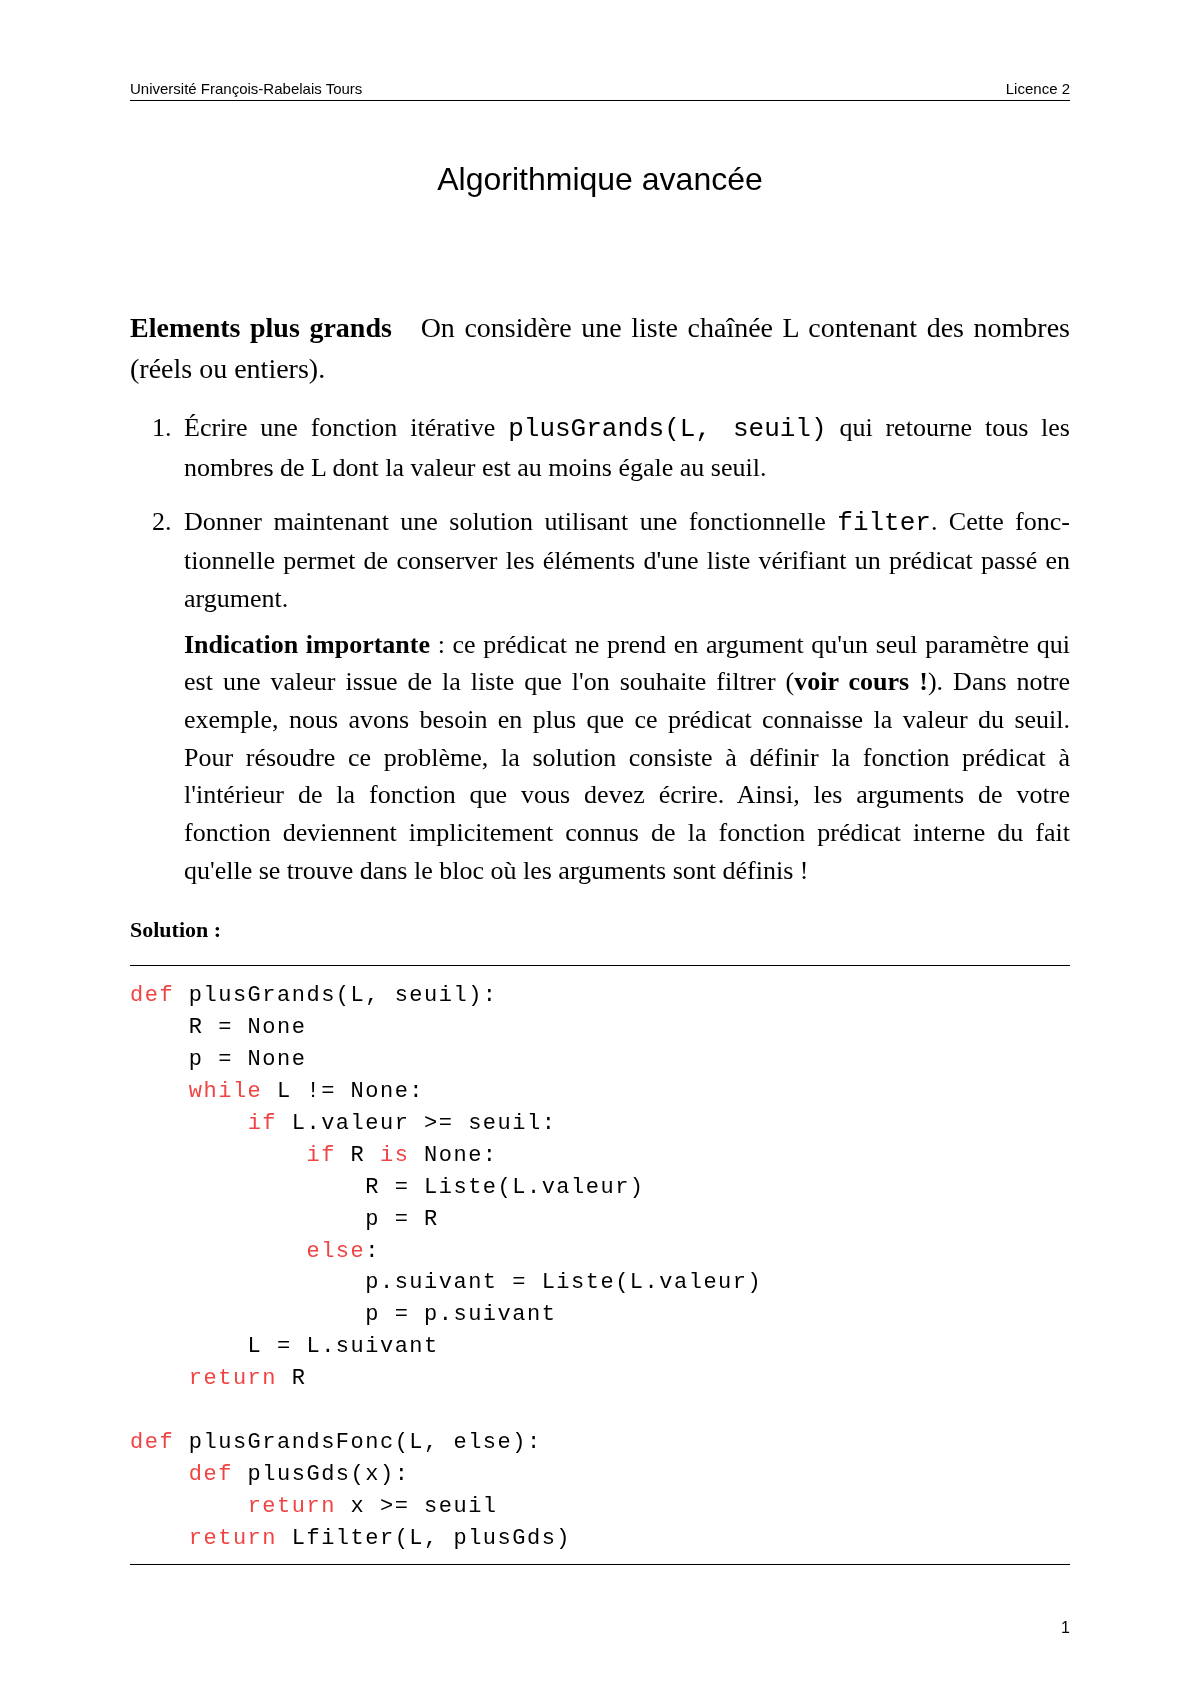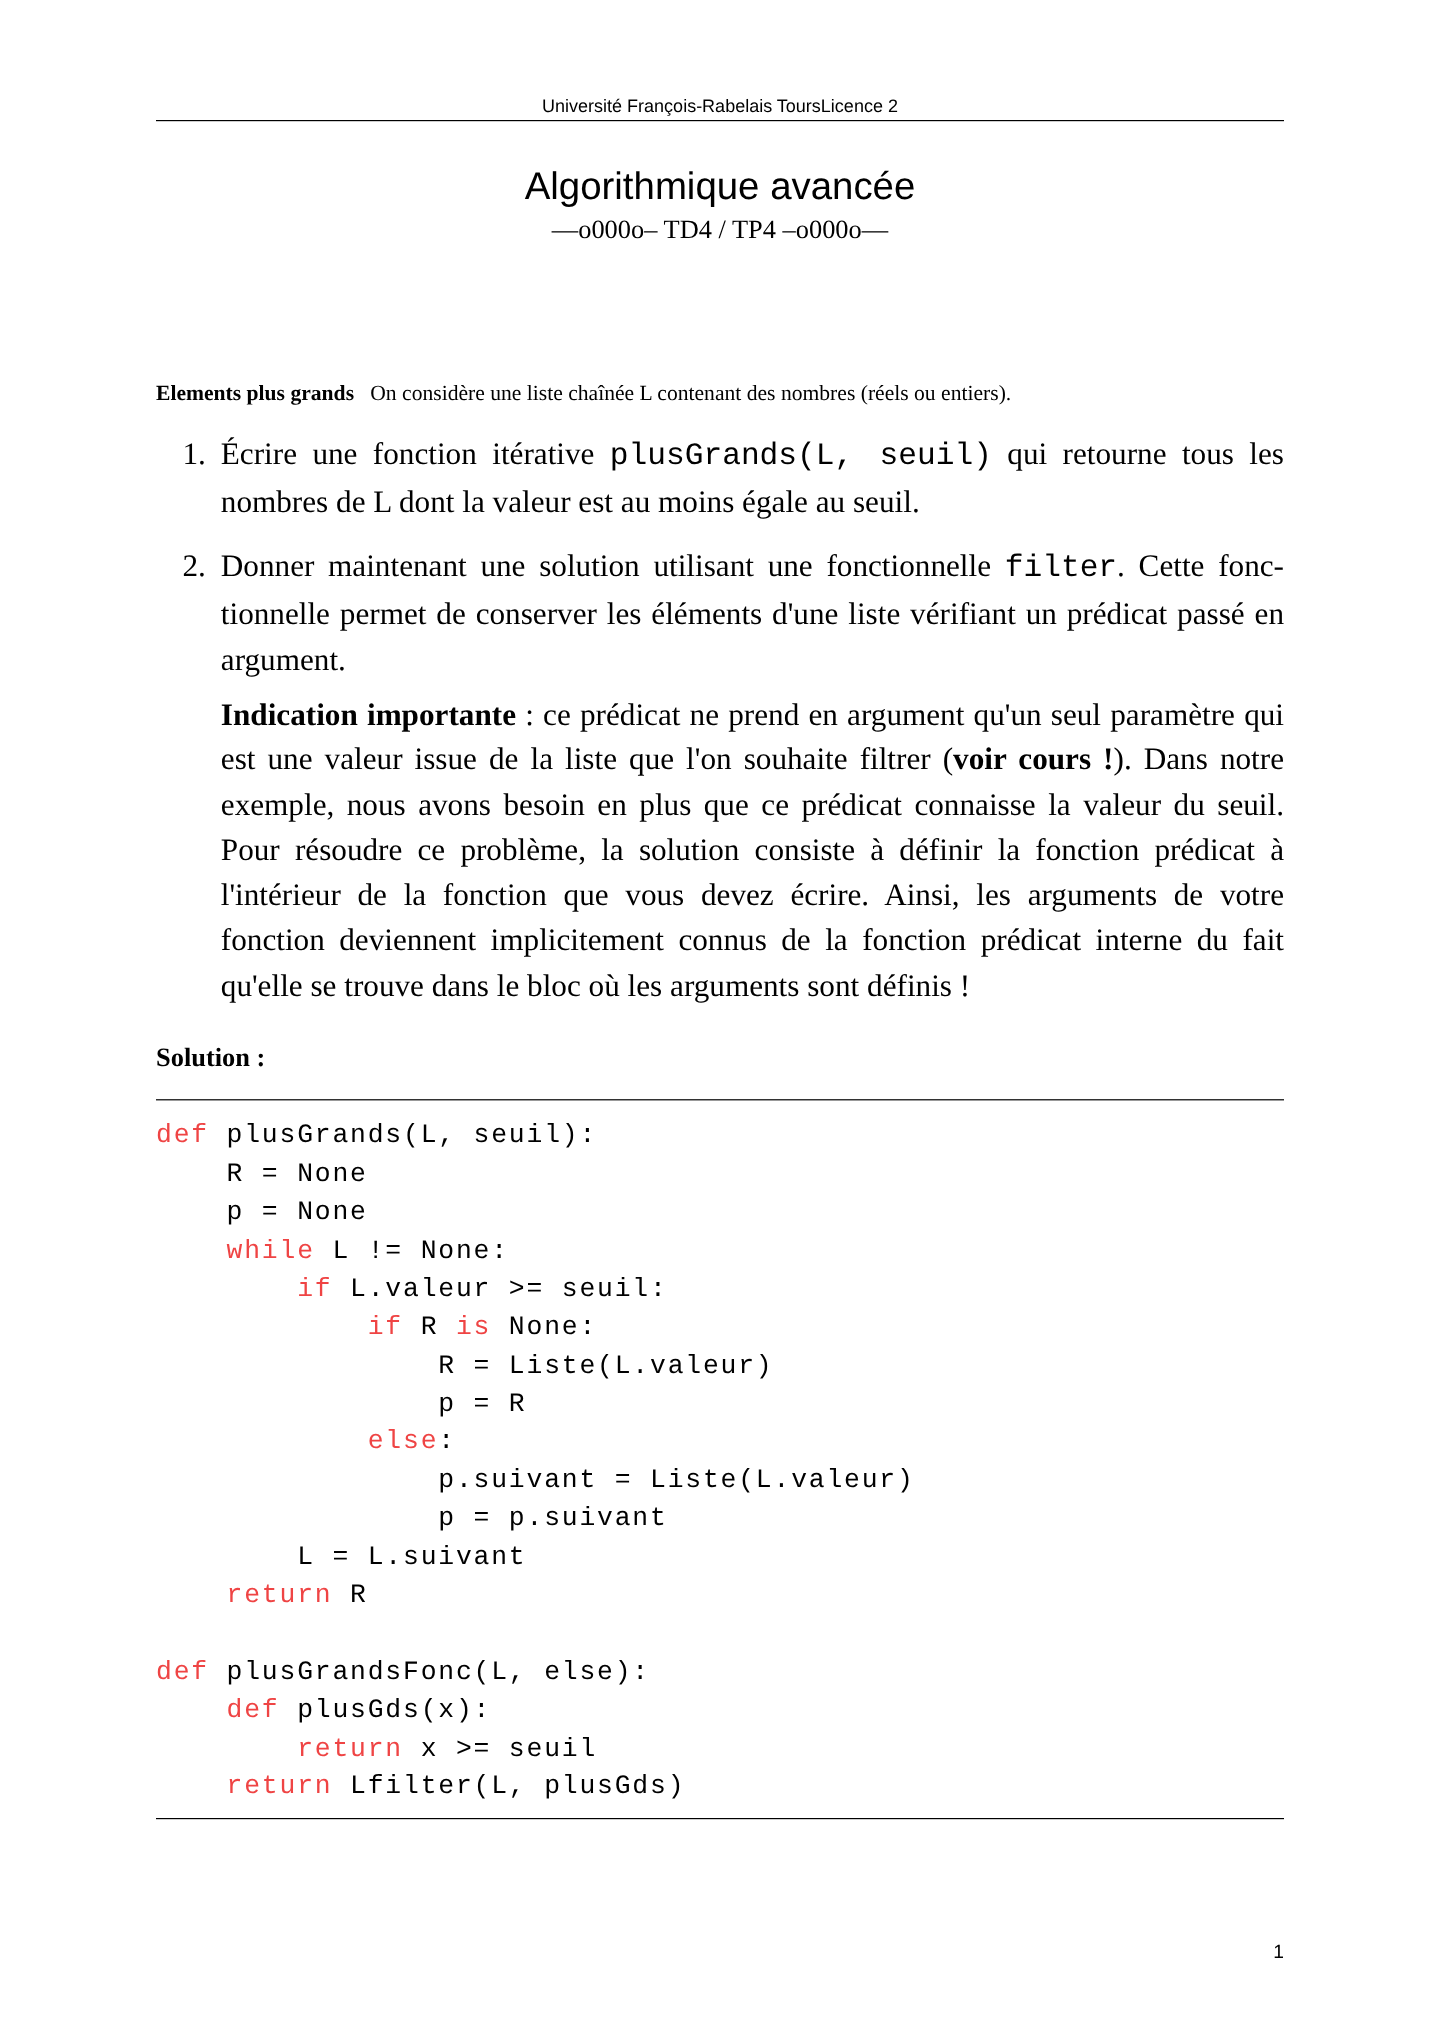--- a/index.html
+++ b/index.html
@@ -11,43 +11,43 @@
     }
     .page {
       width: 1200px;
       height: 1697px;
       box-sizing: border-box;
       padding: 80px 130px 60px 130px;
       position: relative;
     }
     .header-row {
       display: flex;
-      justify-content: center;
+      justify-content: space-between;
       font-family: Arial, Helvetica, sans-serif;
       font-size: 15px;
       border-bottom: 1px solid #000;
       padding-bottom: 3px;
-      margin-bottom: 36px;
+      margin-bottom: 60px;
     }
     .title-block {
       text-align: center;
       margin-bottom: 110px;
     }
     .title {
       font-family: Arial, Helvetica, sans-serif;
       font-weight: normal;
       font-size: 32px;
       margin-bottom: 4px;
     }
     .subtitle {
       font-family: Georgia, 'Times New Roman', serif;
       font-size: 22px;
     }
     .intro {
-      font-size: 18px;
+      font-size: 28px;
       line-height: 1.45;
       text-align: justify;
       margin-bottom: 20px;
     }
     .intro .label {
       font-weight: bold;
     }
     ol.items {
       font-size: 26px;
       line-height: 1.45;
@@ -89,21 +89,20 @@
 
 <div class="page">
 
   <div class="header-row">
     <span>Université François-Rabelais Tours</span>
     <span>Licence 2</span>
   </div>
 
   <div class="title-block">
     <div class="title">Algorithmique avancée</div>
-    <div class="subtitle">—o000o– TD4 / TP4 –o000o—</div>
   </div>
 
   <p class="intro">
     <span class="label">Elements plus grands</span>&nbsp;&nbsp;&nbsp;<span>On considère une liste chaînée L contenant des nombres (réels ou entiers).</span>
   </p>
 
   <ol class="items">
     <li>
       <span>Écrire une fonction itérative </span><span class="tt">plusGrands(L, seuil)</span><span> qui retourne tous les nombres de L dont la valeur est au moins égale au seuil.</span>
     </li>

